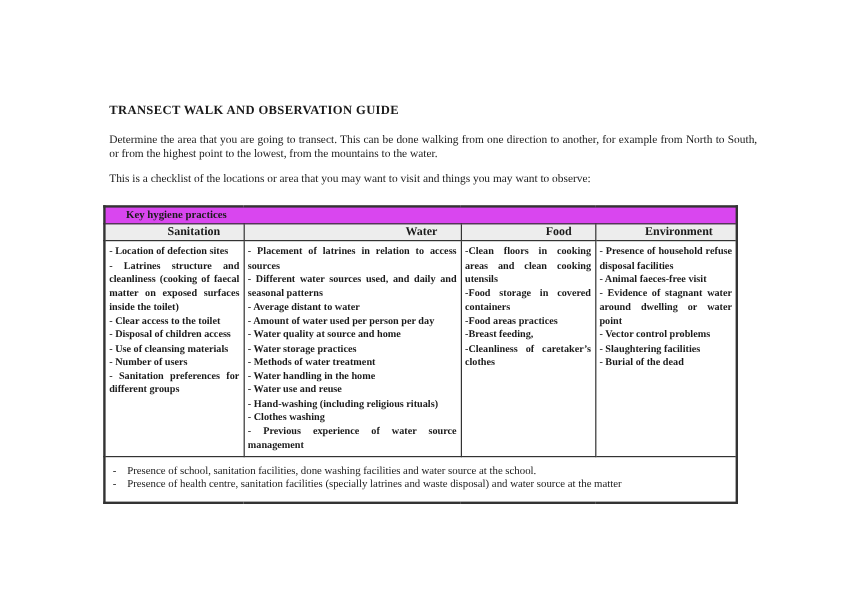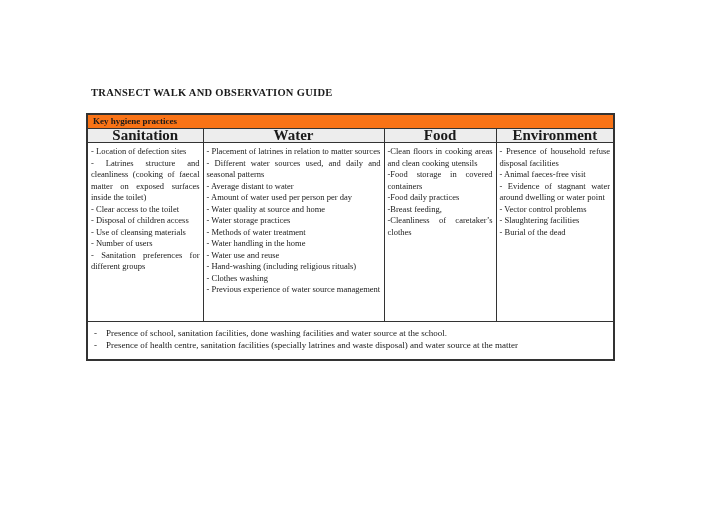--- a/index.html
+++ b/index.html
@@ -36,64 +36,66 @@
     border-collapse: collapse;
     border: 2px solid #333333;
   }
   .obs-table col.c1 { width: 116px; }
   .obs-table col.c2 { width: 181px; }
   .obs-table col.c3 { width: 112px; }
   .obs-table col.c4 { width: 118px; }
   .obs-table td, .obs-table th { border: 1px solid #333333; }
 
   .caption-row td {
-    background: #f97316;
+    background: #d946ef;
     font-weight: 700;
     font-size: 9px;
     line-height: 11px;
     height: 11px;
-    padding: 1px 5px;
+    padding: 1px 17px;
   }
   .header-row th {
     background: #ededed;
     font-weight: 700;
-    font-size: 15px;
+    font-size: 10px;
     line-height: 11px;
     height: 11px;
-    text-align: center;
-    padding: 1px 0;
+    text-align: right;
+    padding: 1px 19px;
   }
   .body-row td {
     vertical-align: top;
     height: 172px;
     padding: 3px;
     font-size: 8.5px;
     line-height: 11.5px;
   }
-  .cell-item { text-align: justify; }
+  .cell-item { text-align: justify; font-weight: bold; }
 
   .footer-row td {
     vertical-align: top;
     height: 31px;
     padding: 6px 5px 0 6px;
     font-size: 9px;
     line-height: 11.5px;
   }
   .note-item { display: flex; }
   .note-item .marker { flex: 0 0 12px; }
   .note-item .note-text { flex: 1; }
 </style>
 </head>
 <body>
 
 <div class="page">
 
   <h1 class="title">TRANSECT WALK AND OBSERVATION GUIDE</h1>
 
+  <p class="para justify p1">Determine the area that you are going to transect. This can be done walking from one direction to another, for example from North to South, or from the highest point to the lowest, from the mountains to the water.</p>
 
+  <p class="para p2">This is a checklist of the locations or area that you may want to visit and things you may want to observe:</p>
 
   <table class="obs-table">
     <colgroup>
       <col class="c1">
         <col class="c2">
         <col class="c3">
         <col class="c4">
     </colgroup>
     <tbody>
       <tr class="caption-row">
@@ -109,37 +111,37 @@
         <td>
             <div class="cell-item">- Location of defection sites</div>
             <div class="cell-item">- Latrines structure and cleanliness (cooking of faecal matter on exposed surfaces inside the toilet)</div>
             <div class="cell-item">- Clear access to the toilet</div>
             <div class="cell-item">- Disposal of children access</div>
             <div class="cell-item">- Use of cleansing materials</div>
             <div class="cell-item">- Number of users</div>
             <div class="cell-item">- Sanitation preferences for different groups</div>
           </td>
         <td>
-            <div class="cell-item">- Placement of latrines in relation to matter sources</div>
+            <div class="cell-item">- Placement of latrines in relation to access sources</div>
             <div class="cell-item">- Different water sources used, and daily and seasonal patterns</div>
             <div class="cell-item">- Average distant to water</div>
             <div class="cell-item">- Amount of water used per person per day</div>
             <div class="cell-item">- Water quality at source and home</div>
             <div class="cell-item">- Water storage practices</div>
             <div class="cell-item">- Methods of water treatment</div>
             <div class="cell-item">- Water handling in the home</div>
             <div class="cell-item">- Water use and reuse</div>
             <div class="cell-item">- Hand-washing (including religious rituals)</div>
             <div class="cell-item">- Clothes washing</div>
             <div class="cell-item">- Previous experience of water source management</div>
           </td>
         <td>
             <div class="cell-item">-Clean floors in cooking areas and clean cooking utensils</div>
             <div class="cell-item">-Food storage in covered containers</div>
-            <div class="cell-item">-Food daily practices</div>
+            <div class="cell-item">-Food areas practices</div>
             <div class="cell-item">-Breast feeding,</div>
             <div class="cell-item">-Cleanliness of caretaker’s clothes</div>
           </td>
         <td>
             <div class="cell-item">- Presence of household refuse disposal facilities</div>
             <div class="cell-item">- Animal faeces-free visit</div>
             <div class="cell-item">- Evidence of stagnant water around dwelling or water point</div>
             <div class="cell-item">- Vector control problems</div>
             <div class="cell-item">- Slaughtering facilities</div>
             <div class="cell-item">- Burial of the dead</div>

